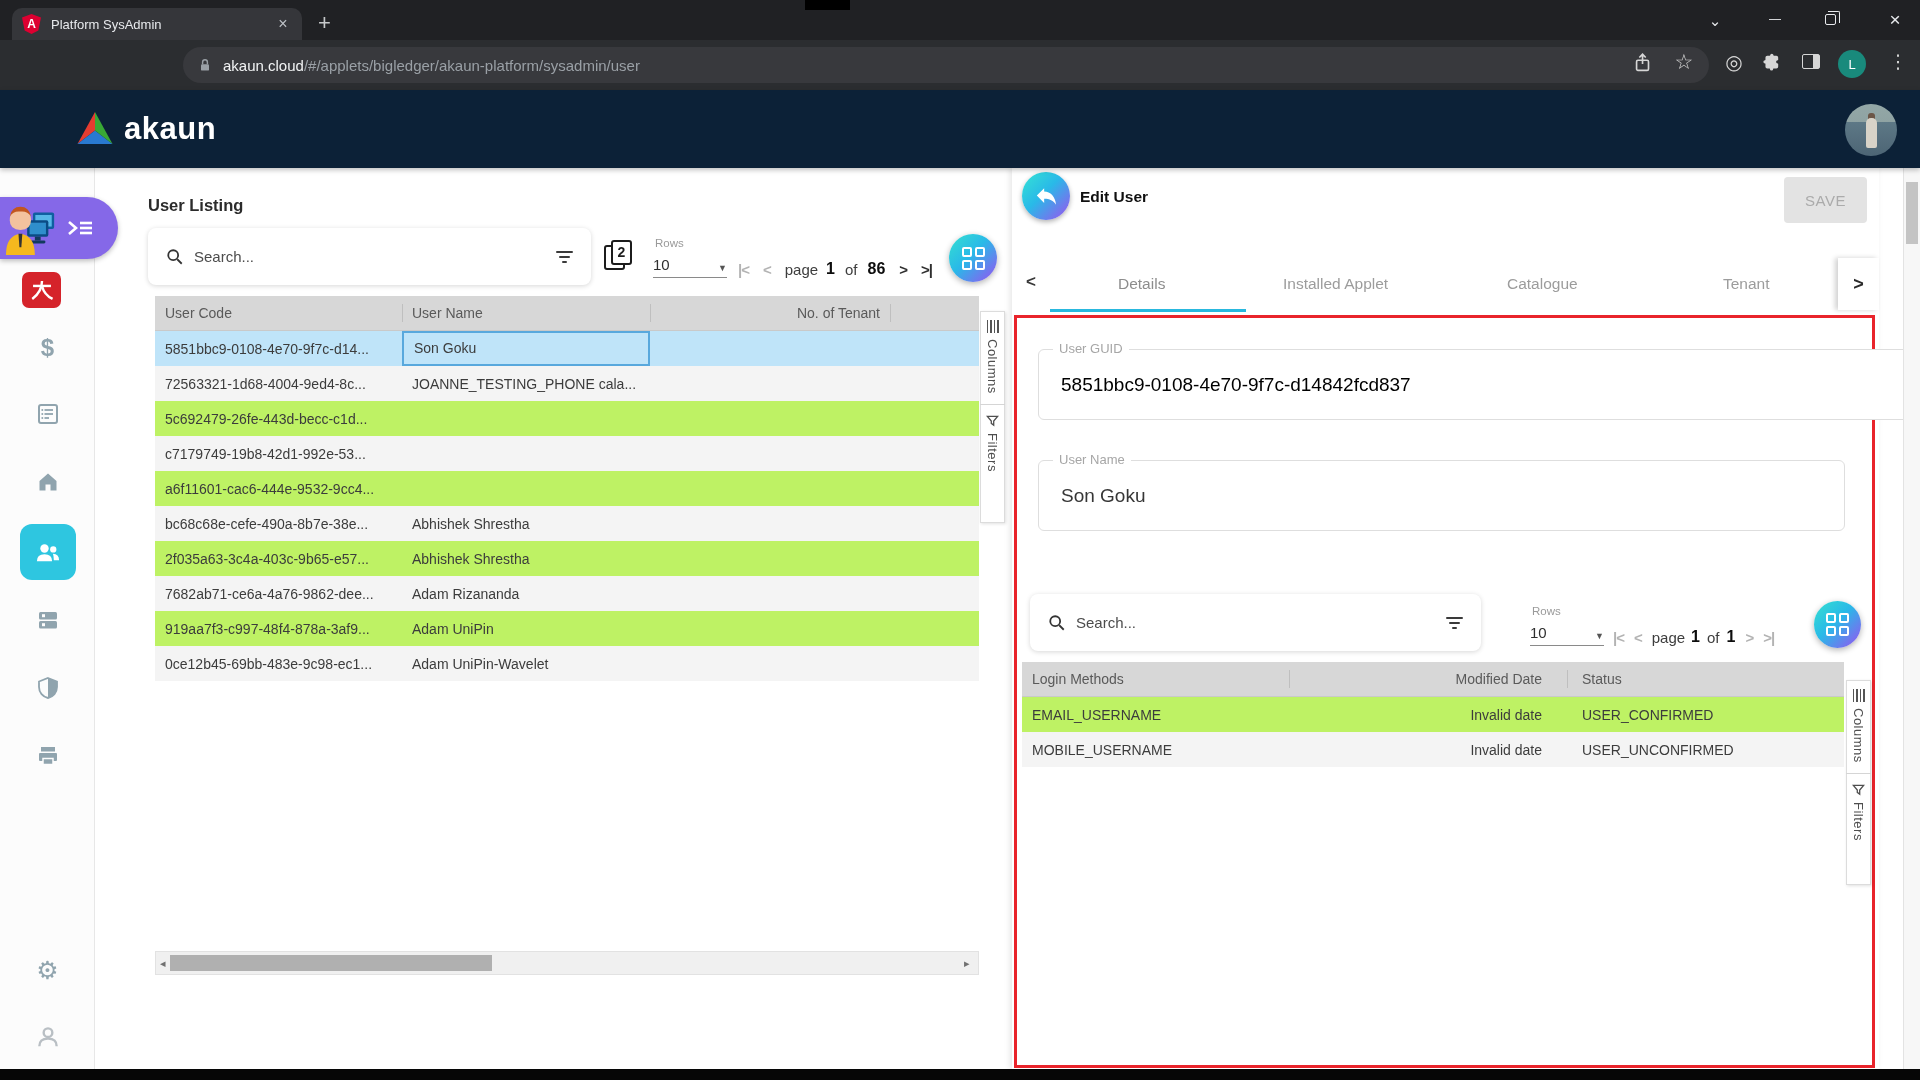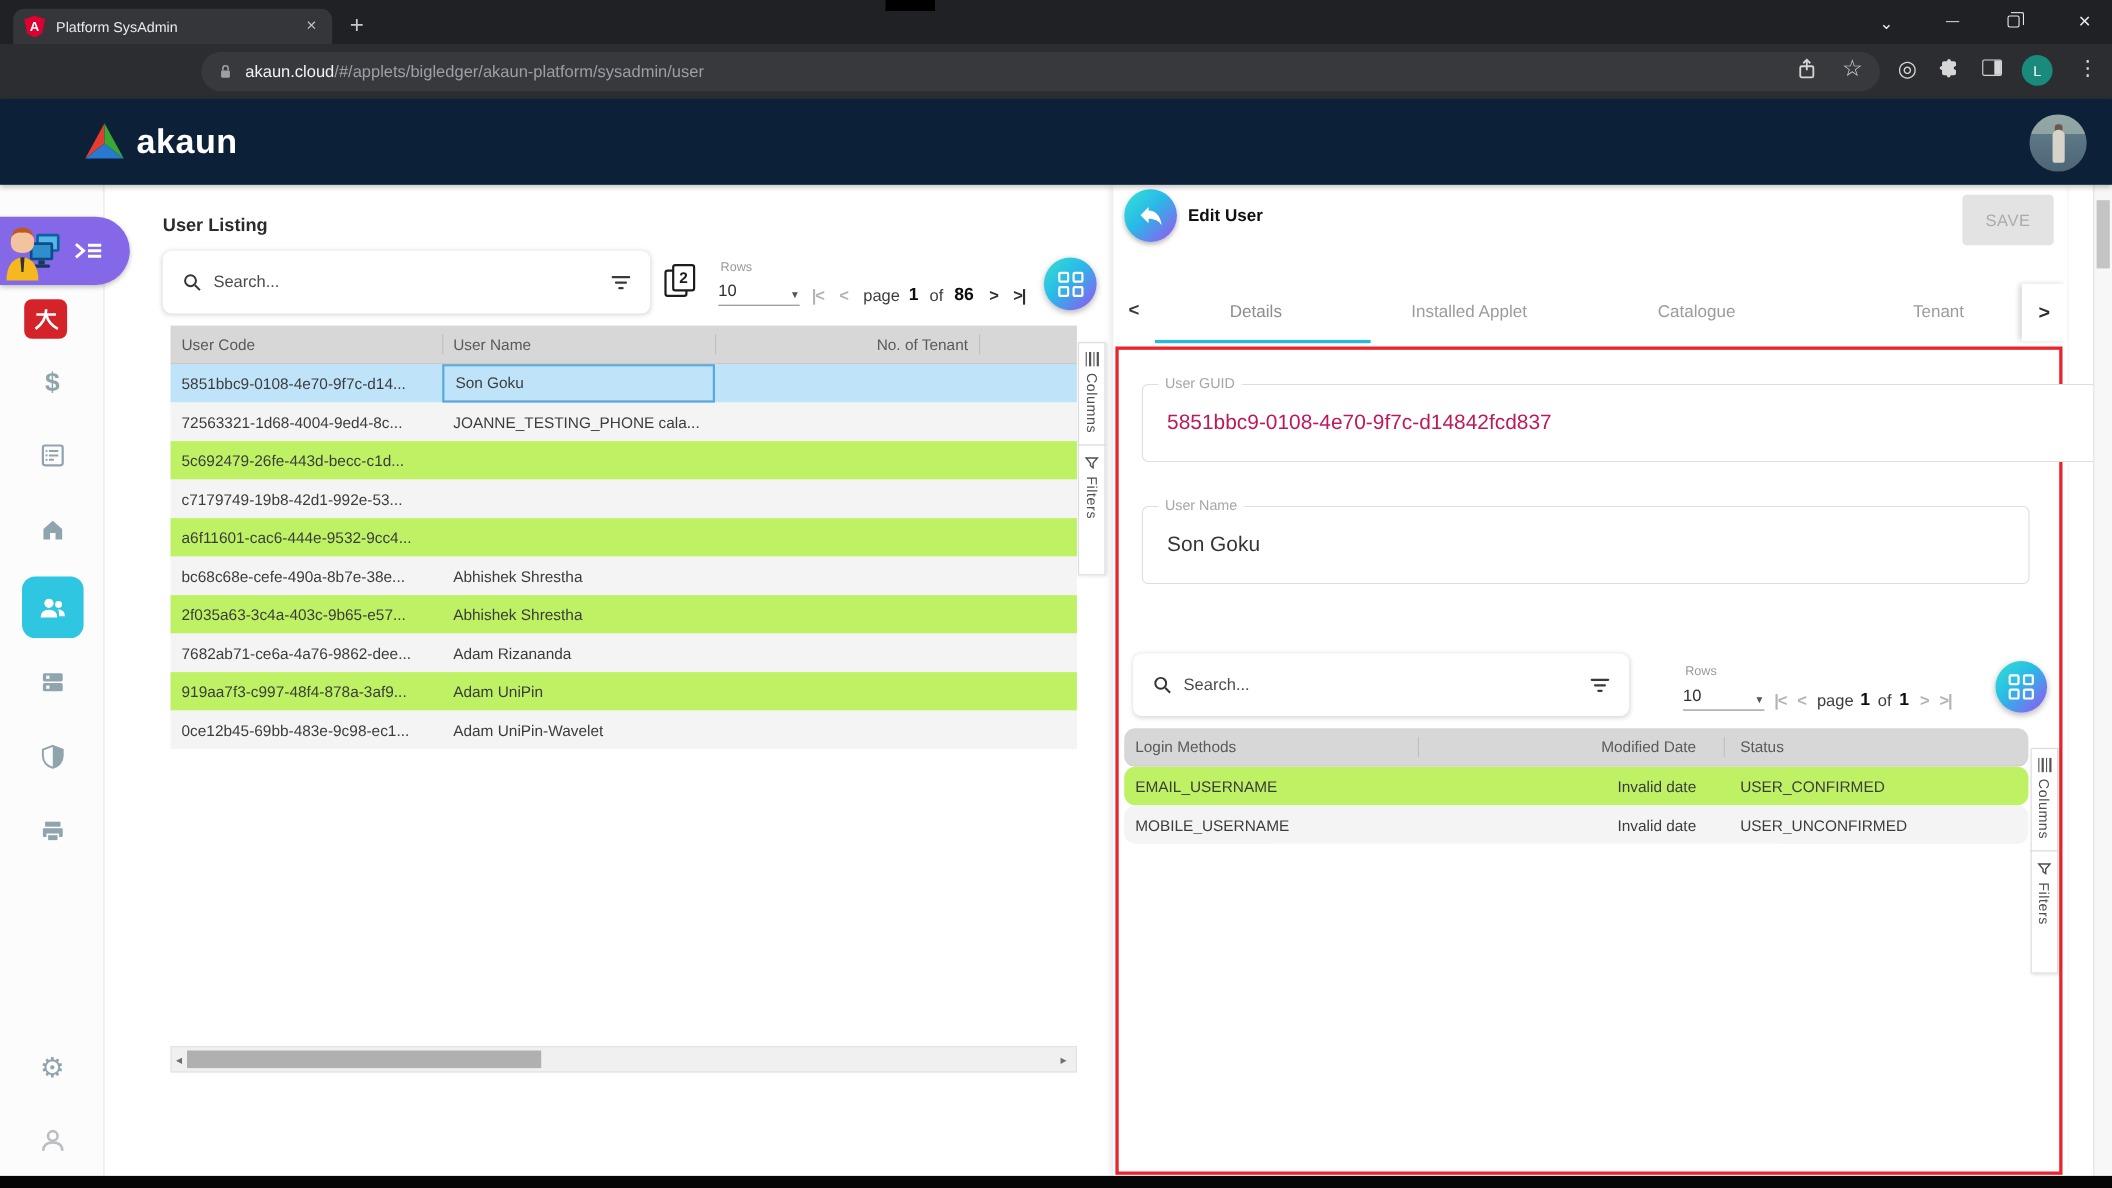--- a/index.html
+++ b/index.html
@@ -62,21 +62,21 @@
 
   
   .t-head { background:#d7d7d7; color:#5a5a5a; font-size:14px; display:grid; align-items:center; height:35px; border-bottom:1px solid #c9c9c9; }
   .t-row { display:grid; align-items:center; height:35px; font-size:14px; color:#3c3c3c; background:#bef264; }
   .t-row:nth-child(even) { background:#f4f4f4; }
   .t-row.sel { background:#bfe4f9; }
   .cols-user { grid-template-columns:247px 248px 240px 1fr; }
   .cols-user .h3,.cols-user .c-tenant { text-align:right; }
   .cell,.hcell { padding:0 10px; white-space:nowrap; overflow:hidden; }
   .focus-cell { height:35px; line-height:31px; border:2px solid #58a8dd; }
-  .cols-login { grid-template-columns:267px 263px 1fr;border-radius:10px; }
+  .cols-login { grid-template-columns:267px 263px 1fr; }
   .cols-login .h2,.cols-login .c-mod { text-align:right; }
   .cols-login .h3,.cols-login .c-status { padding-left:30px; }
   .hdiv { width:1px; height:18px; background:#bfbfbf; position:absolute; top:8px; }
 
   
   .vstrip { width:25px; background:#fff; border:1px solid #dcdcdc; box-shadow:1px 1px 3px rgba(0,0,0,.12); display:flex; flex-direction:column; align-items:center; }
   .vtxt { writing-mode:vertical-rl; font-size:13px; color:#4f4f4f; letter-spacing:.5px; }
   .handle-ic { display:flex; gap:2px; margin:8px 0 6px; }
   .handle-ic i { width:1.5px; height:13px; background:#555; display:block; }
   .vdiv { width:25px; height:1px; background:#d5d5d5; margin:10px 0; }
@@ -85,21 +85,21 @@
   .edit-panel { left:1012px; top:168px; width:867px; height:901px; background:#fff; box-shadow:-2px 0 6px rgba(0,0,0,.10); }
   .back-btn { left:1022px; top:172px; width:48px; height:48px; border-radius:50%; background:linear-gradient(135deg,#35e4d4 0%, #29b9e8 45%, #a04ef0 100%); box-shadow:0 2px 5px rgba(0,0,0,.3); display:flex; align-items:center; justify-content:center; }
   .save-btn { left:1784px; top:177px; width:83px; height:46px; background:#e3e3e3; border-radius:4px; color:#ababab; font-size:15px; letter-spacing:.5px; display:flex; align-items:center; justify-content:center; }
   .etab { font-size:15.5px; color:#9c9c9c; top:275px; }
   .ink { left:1050px; top:309px; width:196px; height:3px; background:#29b8de; }
   .next-box { left:1838px; top:258px; width:41px; height:52px; background:#fff; box-shadow:-3px 0 5px rgba(0,0,0,.18); display:flex; align-items:center; justify-content:center; font-size:18px; font-weight:bold; color:#2b2b2b; }
   .red-rect { left:1014px; top:315px; width:861px; height:753px; border:3px solid #e9242b; }
   .field { border:1.5px solid #dedede; border-radius:6px; background:#fff; }
   .field-label { position:absolute; top:-9px; left:14px; background:#fff; padding:0 6px; font-size:13px; color:#a6a6a6; }
   .field-val { position:absolute; left:22px; top:24px; font-size:19px; color:#363636; }
-  .field-val.dis { color:#be185d; }
+  .field-val.dis { color:#000000; }
 
   
   .hscroll { left:155px; top:951px; width:824px; height:24px; background:#f0f0f0; border:1px solid #e2e2e2; }
   .hthumb { left:14px; top:3px; width:322px; height:16px; background:#b0b0b0; }
   .sarr { font-size:11px; color:#707070; top:5px; }
   .vscroll { left:1903px; top:168px; width:17px; height:901px; background:#f7f7f7; border-left:1px solid #e3e3e3; }
   .vthumb { left:2px; top:14px; width:12px; height:62px; background:#c4c4c4; }
   .bottom-bar { left:0; top:1069px; width:1920px; height:11px; background:#060606; }
 </style>
 </head>
@@ -400,21 +400,21 @@
         <path d="M10 1 L2 9 L10 17 V12.5 C16 12.5 20 14.5 23 19 C22 10 17 4.5 10 4.5 Z" fill="#fff"></path>
       </svg>
   </div>
   <div class="abs" style="left:1080px; top:188px; font-size:15.5px; font-weight:600; color:#101010;">Edit User</div>
   <div class="abs save-btn">SAVE</div>
 
   <span class="abs" style="left:1026px; top:272px; font-size:17px; font-weight:bold; color:#3a3a3a;">&lt;</span>
   <span class="abs etab" style="left:1118px; color:#8d8d8d;">Details</span>
   <span class="abs etab" style="left:1283px;">Installed Applet</span>
   <span class="abs etab" style="left:1507px;">Catalogue</span>
-  <span class="abs etab" style="left:1723px;margin-left:16px;">Tenant</span>
+  <span class="abs etab" style="left:1723px;">Tenant</span>
   <div class="abs ink"></div>
   <div class="abs next-box">
       <span>&gt;</span>
     </div>
 
   <div class="abs red-rect"></div>
 
   <div class="abs field" style="left:1038px; top:349px; width:873px; height:71px;">
     <span class="field-label">User GUID</span>
     <span class="field-val dis">5851bbc9-0108-4e70-9f7c-d14842fcd837</span>

